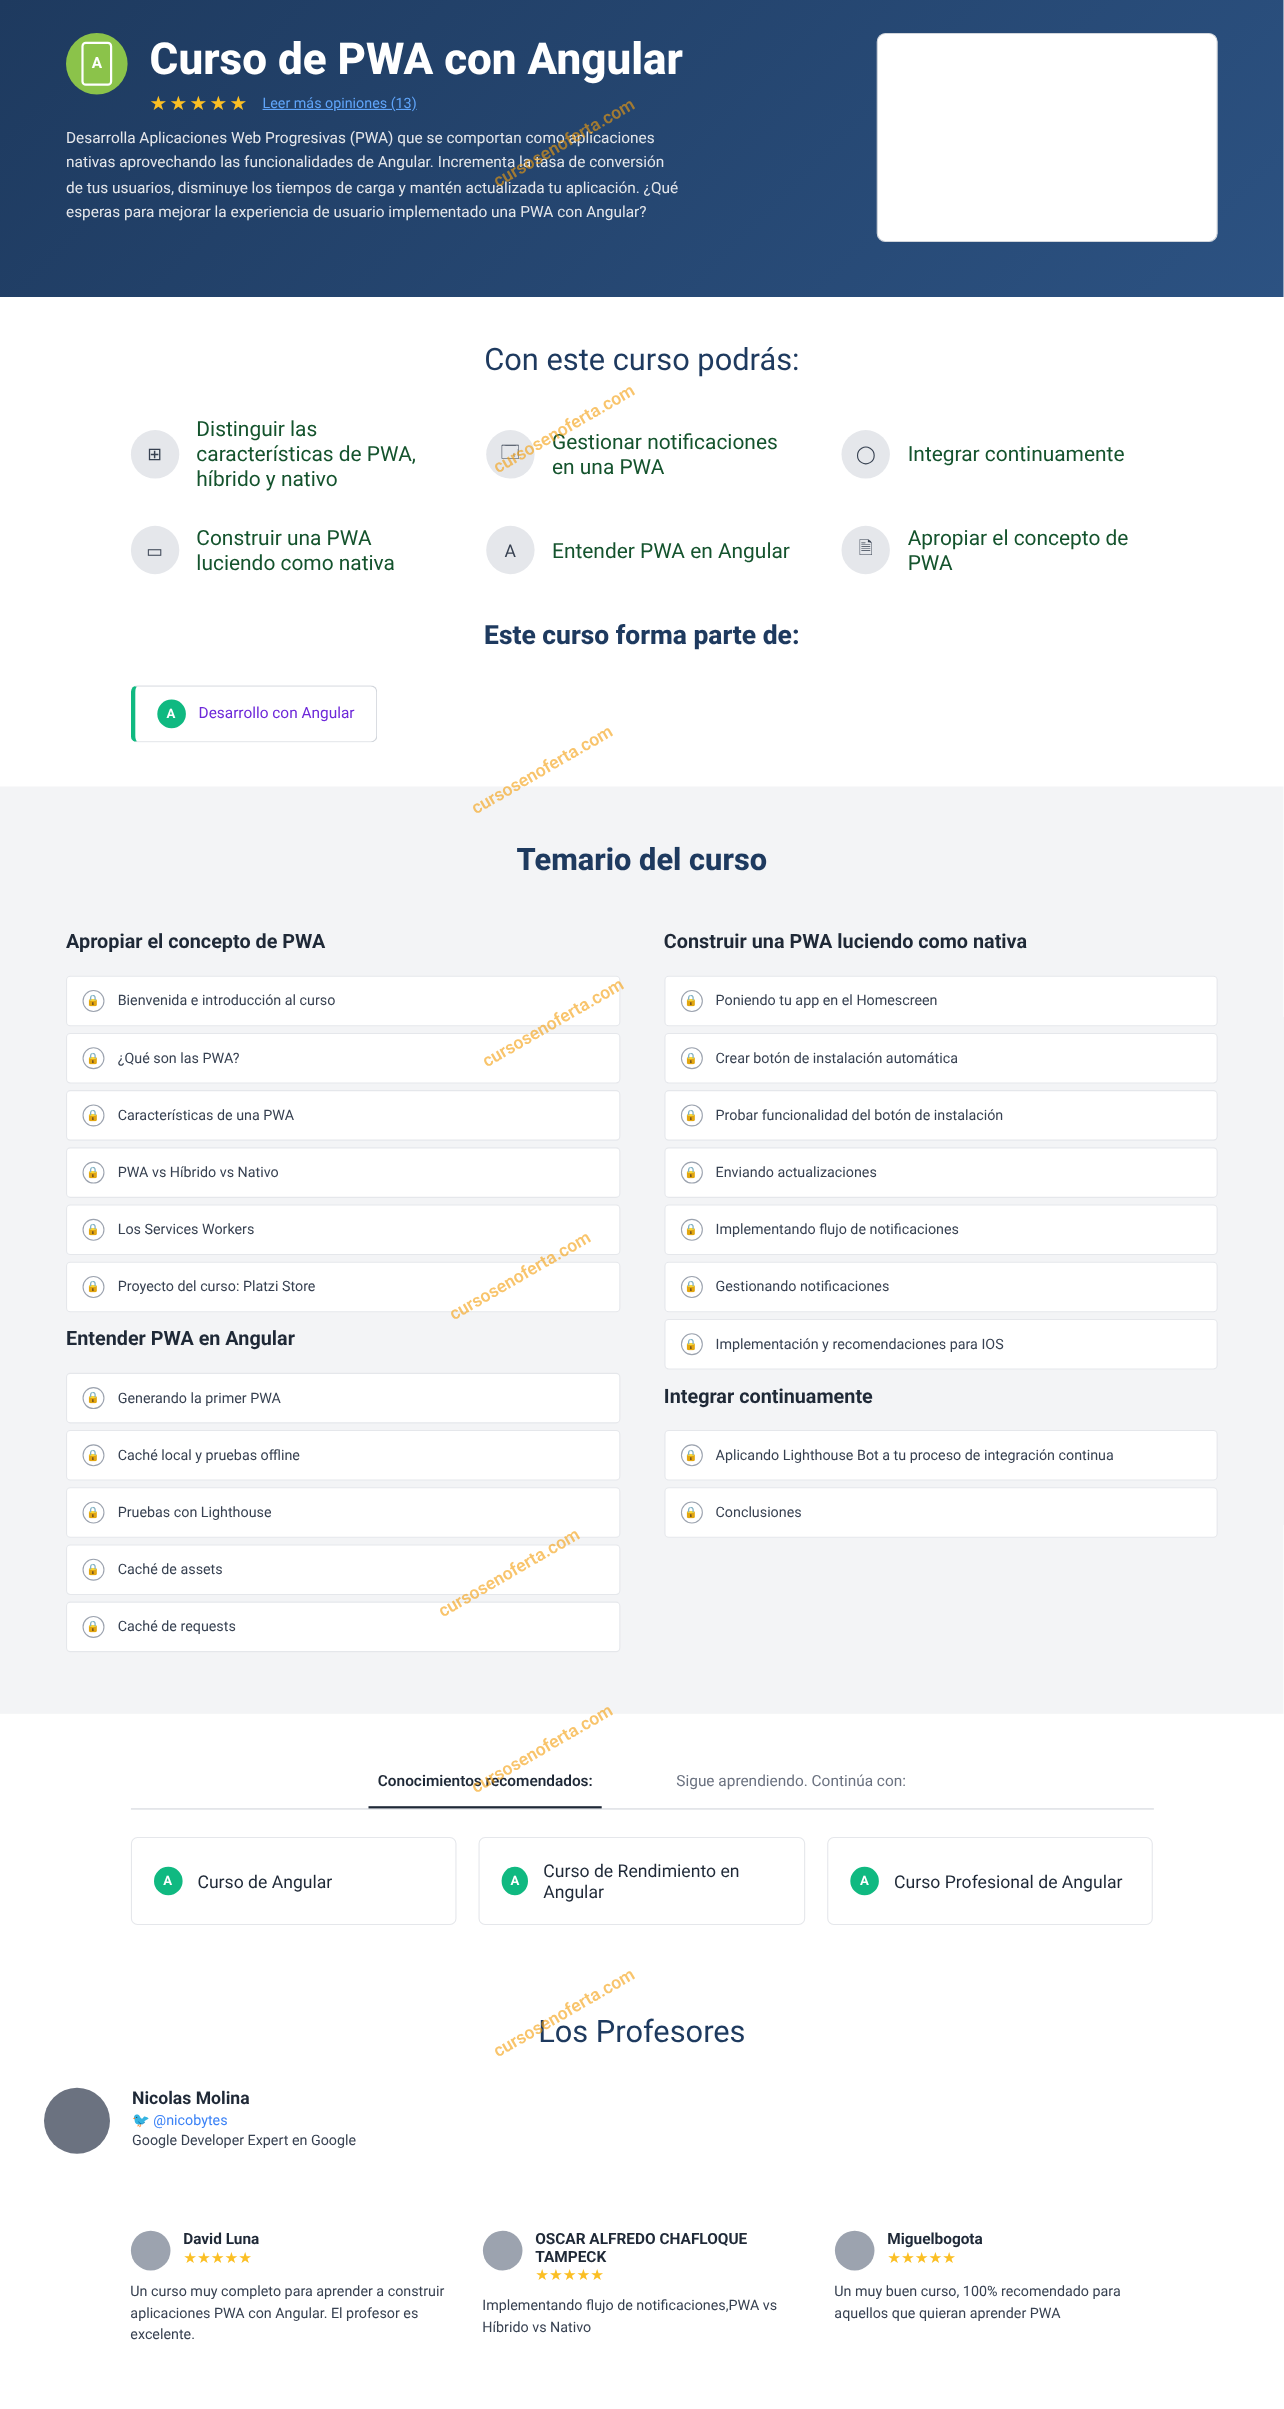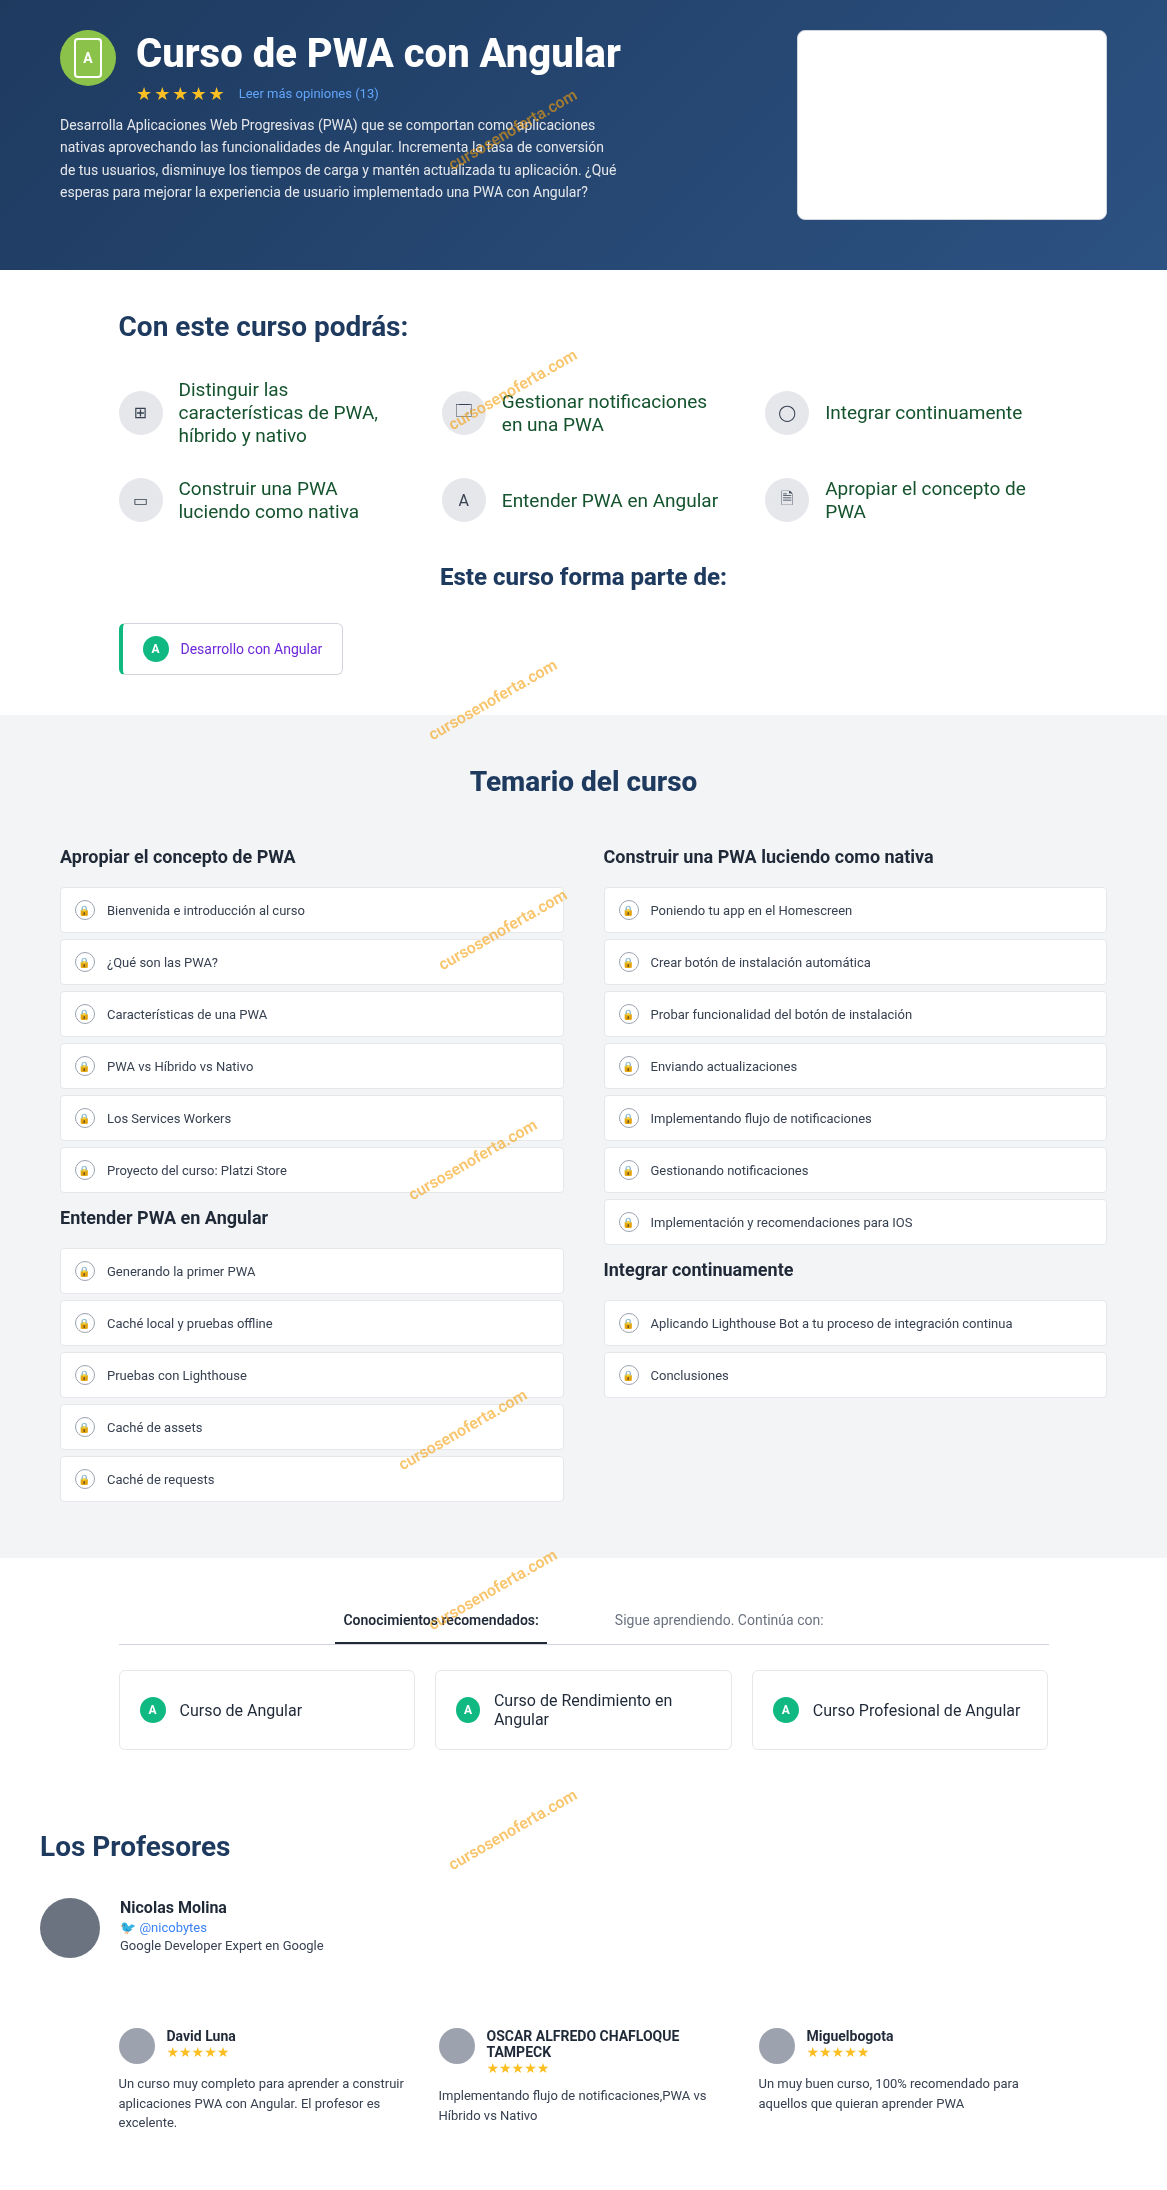--- a/index.html
+++ b/index.html
@@ -7,25 +7,25 @@
 .hero{background:linear-gradient(135deg,#1e3a5f 0%,#2c5282 100%);padding:30px 60px 50px;position:relative}
 .hero-inner{display:flex;gap:30px;max-width:1050px;margin:0 auto}
 .hero-left{flex:1}
 .hero-top{display:flex;gap:20px;align-items:flex-start}
 .badge{width:56px;height:56px;border-radius:50%;background:#8bc34a;display:flex;align-items:center;justify-content:center;flex-shrink:0}
 .badge-inner{width:28px;height:40px;border:2px solid #fff;border-radius:4px;position:relative;background:#8bc34a}
 .badge-inner::before{content:"A";position:absolute;top:50%;left:50%;transform:translate(-50%,-50%);color:#fff;font-weight:bold;font-size:14px}
 .hero h1{color:#fff;font-size:40px;font-weight:800;margin-bottom:6px}
 .rating-row{display:flex;align-items:center;gap:12px}
 .stars{color:#fbbf24;font-size:18px;letter-spacing:2px}
-.reviews-link{color:#60a5fa;font-size:13px;}
+.reviews-link{color:#60a5fa;font-size:13px;text-decoration:underline}
 .hero-desc{color:#e5e7eb;font-size:14px;line-height:1.6;margin-top:10px;max-width:560px}
 .hero-right{width:310px;height:190px;background:#fff;border-radius:8px;border:1px solid #d1d5db}
 .section{padding:40px 60px;max-width:1050px;margin:0 auto}
-.section-title{text-align:left;font-size:28px;font-weight:700;color:#1e3a5f;margin-bottom:35px}
+.section-title{text-align:center;font-size:28px;font-weight:400;color:#1e3a5f;margin-bottom:35px}
 .skills-grid{display:grid;grid-template-columns:repeat(3,1fr);gap:30px 40px}
 .skill{display:flex;align-items:center;gap:16px}
 .skill-icon{width:44px;height:44px;border-radius:50%;background:#e5e7eb;display:flex;align-items:center;justify-content:center;flex-shrink:0;color:#374151}
 .skill-text{font-size:19px;color:#14532d}
 .sub-title{text-align:center;font-size:24px;font-weight:800;color:#1e3a5f;margin-top:40px;margin-bottom:32px}
 .track-card{display:inline-flex;align-items:center;gap:12px;border:1px solid #d1d5db;border-left:4px solid #10b981;border-radius:6px;padding:12px 20px;background:#fff}
 .mini-badge{width:26px;height:26px;border-radius:50%;background:#10b981;display:flex;align-items:center;justify-content:center;color:#fff;font-size:12px;font-weight:bold}
 .track-card span{font-size:14px;font-weight:400;color:#6d28d9}
 .temario{background:#f3f4f6;padding:50px 60px}
 .temario-inner{max-width:1050px;margin:0 auto}

